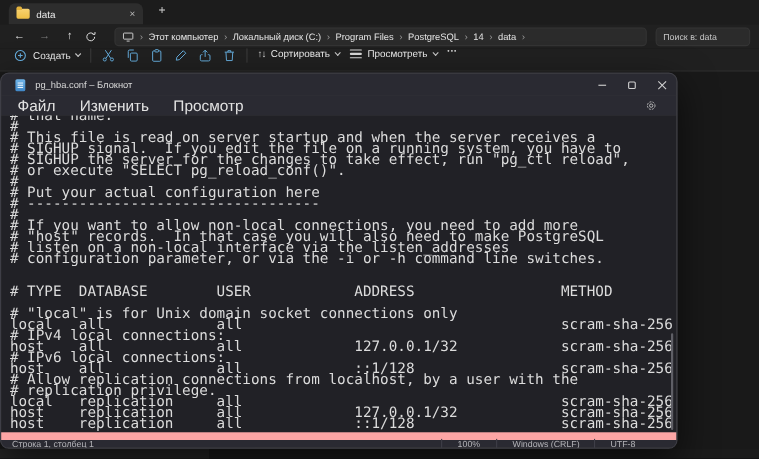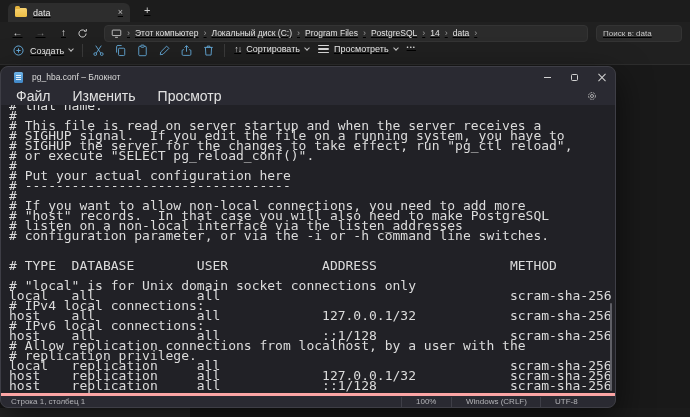--- a/index.html
+++ b/index.html
@@ -1,18 +1,18 @@
 <!DOCTYPE html>
 <html><head>
 <meta charset="utf-8">
 <style>
   html,body{margin:0;padding:0;background:#000;}
   *{box-sizing:border-box;}
   .screen{position:relative;width:690px;height:417px;background:#191919;overflow:hidden;
-          font-family:"Liberation Sans",sans-serif;text-decoration:underline;-webkit-font-smoothing:antialiased;}
+          font-family:"Liberation Sans",sans-serif;-webkit-font-smoothing:antialiased;}
 
   
   .tabstrip{height:22px;background:#1c1c1c;display:flex;align-items:flex-end;}
   .tab{width:122px;height:19px;background:#2d2d2d;border-radius:6px 6px 0 0;margin-left:8px;
        display:flex;align-items:center;padding:0 7px;gap:6px;}
   .folder-icon{width:12px;height:9px;background:linear-gradient(#f7d271,#eebf45);border-radius:1.5px;position:relative;flex:none;}
   .folder-icon::before{content:"";position:absolute;top:-2px;left:0;width:5px;height:3px;background:#e3b23c;border-radius:1.5px 1.5px 0 0;}
   .tab-title{color:#e9e9e9;font-size:9px;flex:1;}
   .tab-close{color:#b9b9b9;font-size:9px;line-height:1;}
   .newtab{color:#cfcfcf;font-size:11px;margin-left:14px;align-self:center;padding-bottom:2px;}
@@ -63,21 +63,21 @@
 
   .np-menubar{height:18px;background:#2a2a32;display:flex;align-items:center;padding:0 4px;}
   .np-menu{color:#e2e2e2;font-size:14px;padding:0 11px;}
   .np-menubar .spacer{flex:1;}
   .gear{width:12px;height:12px;margin-right:13px;display:block;}
 
   .np-editor{position:absolute;left:0;top:38px;right:0;bottom:14px;background:#212126;overflow:hidden;}
   .np-editor pre{margin:-4px 0 0 8px;font-family:"DejaVu Sans Mono",monospace;font-size:13px;line-height:10px;color:#dcdcdc;}
   .np-scrollbar{position:absolute;right:3px;top:198px;width:2px;height:88px;background:#5f5f66;border-radius:1px;}
 
-  .np-statusbar{position:absolute;left:0;right:0;bottom:0;height:14px;background:#2a2a32;border-top:3px solid #fca5a5;
+  .np-statusbar{position:absolute;left:0;right:0;bottom:0;height:14px;background:#2a2a32;border-top:7px solid #fca5a5;
                 display:flex;align-items:center;color:#b4b4b8;font-size:8px;}
   .st-left{flex:1;padding-left:10px;}
   .st-seg{border-left:1px solid #3f3f48;height:10px;display:flex;align-items:center;padding-left:14px;}
   .st-zoom{width:50px;}
   .st-crlf{width:89px;}
   .st-enc{width:75px;}
 </style>
 </head>
 <body>
 

